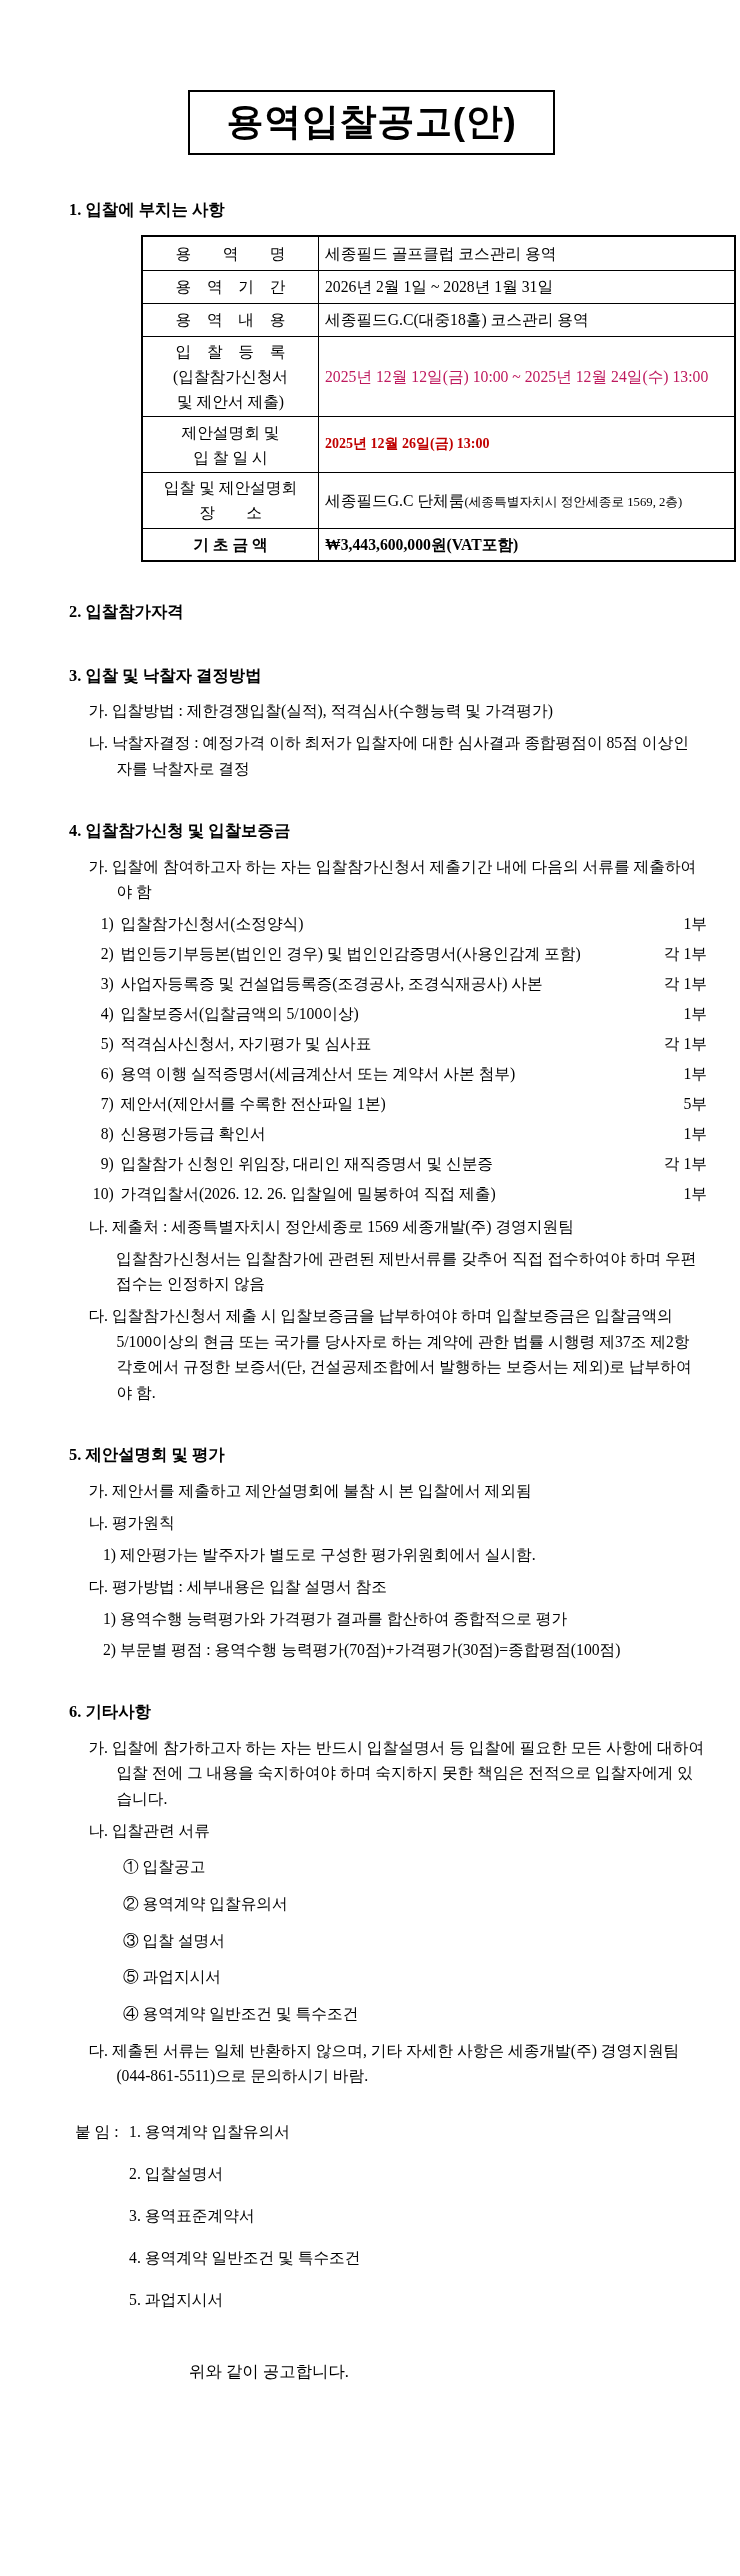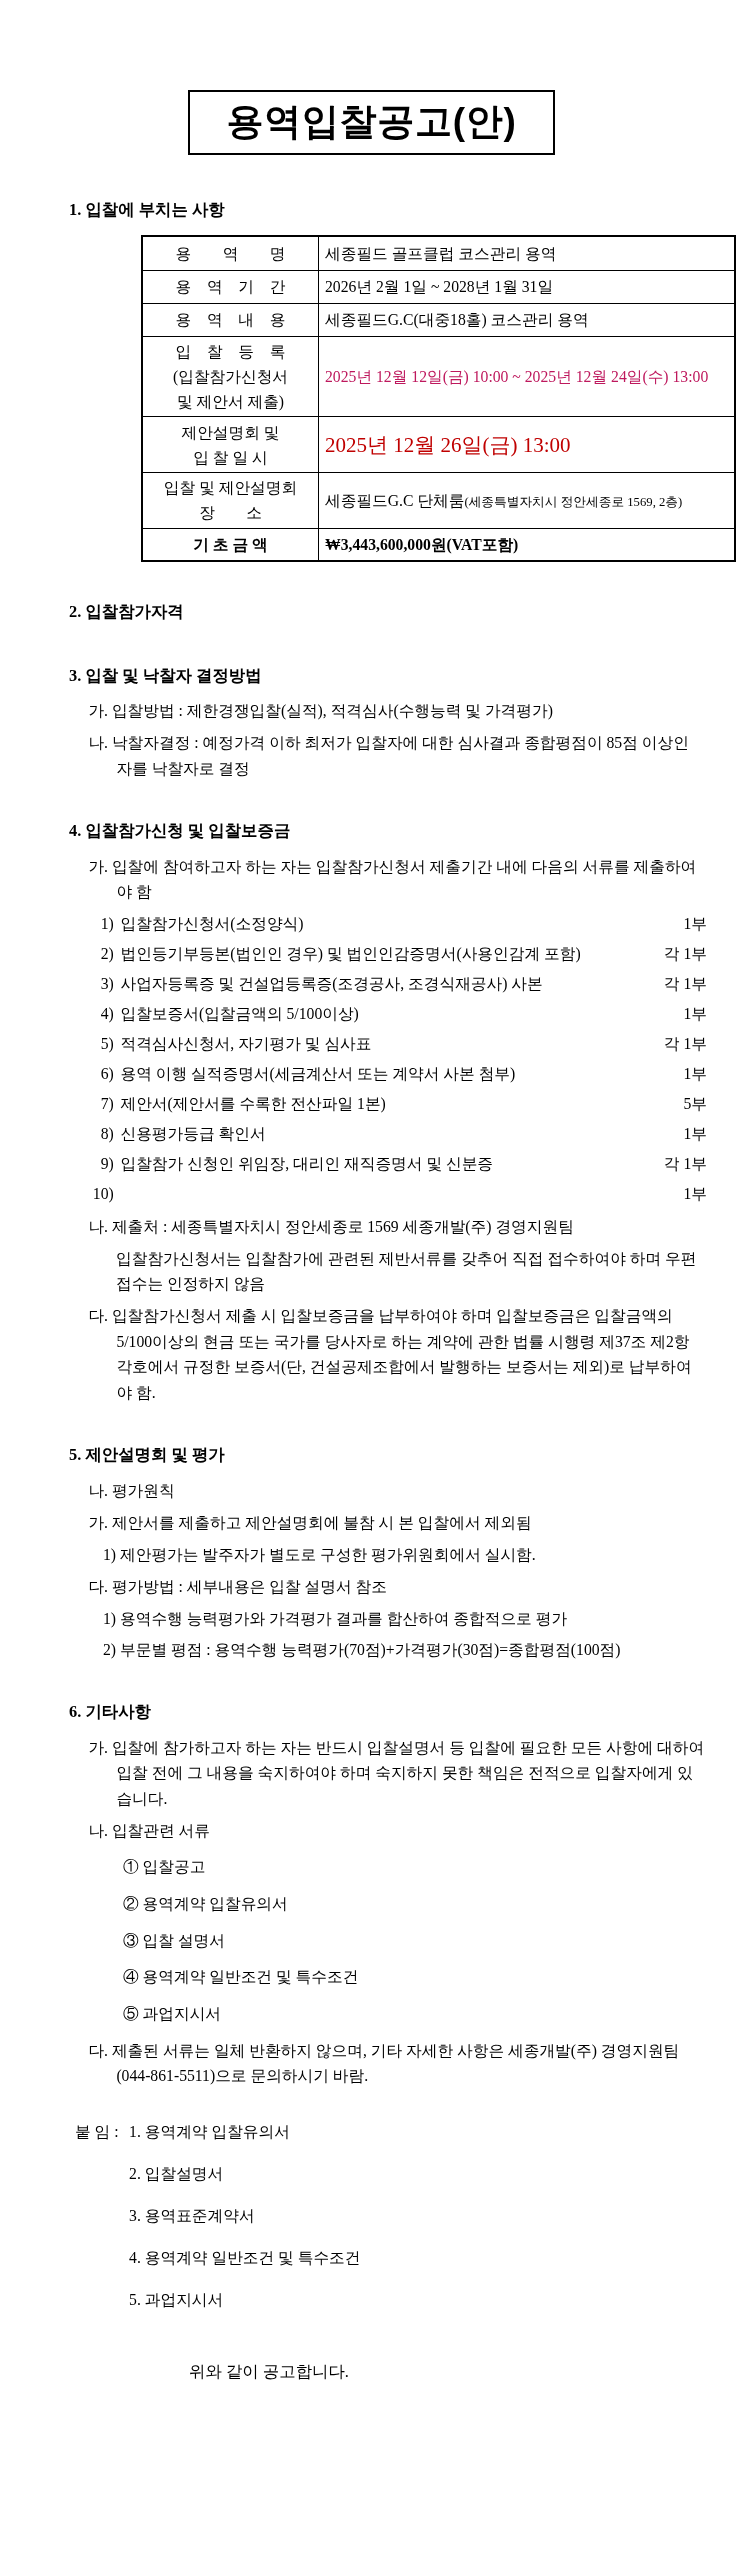--- a/index.html
+++ b/index.html
@@ -27,21 +27,21 @@
   .doc-count{margin-left:auto;flex:none;padding-left:7.5px;white-space:nowrap;}
   .li2{margin:5.2px 0 5.2px 34px;padding-left:25.4px;text-indent:-25.4px;}
   .circ{margin:11.2px 0 11.2px 54px;}
   .tbl{border-collapse:collapse;margin:12px 12px 0 72px;width:595px;border:2.2px solid #000;}
   .tbl td{border:1.5px solid #000;padding:2.2px 6px;vertical-align:middle;}
   .td-label{width:163px;text-align:center;white-space:pre-line;line-height:1.6;padding:3.7px 1.5px;}
   .td-value{padding-left:9.7px;}
   .h1 td{height:28px;} .h2 td{height:28px;} .h3 td{height:27px;}
   .h4 td{height:61px;} .h5 td{height:46px;} .h6 td{height:46px;} .h7 td{height:27px;font-weight:bold;}
   .red{color:#be185d;}
-  .red-bold{color:#c00000;font-weight:normal;font-size:21px;}
+  .red-bold{color:#c00000;font-weight:bold;font-size:14px;}
   .val-sub{font-size:12.7px;}
   .attach{display:flex;margin:31px 34px 0 75px;}
   .attach-label{flex:none;margin-right:10.5px;white-space:nowrap;}
   .attach-item{margin-bottom:16.4px;}
   .footer-line{width:538px;text-align:center;}
   .announce{margin-top:30px;font-size:16.4px;}
 </style>
 </head>
 <body>
 
@@ -141,47 +141,48 @@
         <span class="doc-text">신용평가등급 확인서</span>
         <span class="doc-count">1부</span>
       </div>
     <div class="doc-row">
         <span class="doc-no">9)</span>
         <span class="doc-text">입찰참가 신청인 위임장, 대리인 재직증명서 및 신분증</span>
         <span class="doc-count">각 1부</span>
       </div>
     <div class="doc-row">
         <span class="doc-no">10)</span>
+        <span class="doc-text">가격입찰서(2026. 12. 26. 입찰일에 밀봉하여 직접 제출)</span>
         <span class="doc-count">1부</span>
       </div>
   </div>
   <p class="li1"><span>나.</span> <span>제출처 : 세종특별자치시 정안세종로 1569 세종개발(주) 경영지원팀</span></p>
   <p class="cont-p">입찰참가신청서는 입찰참가에 관련된 제반서류를 갖추어 직접 접수하여야 하며 우편접수는 인정하지 않음</p>
   <p class="li1"><span>다.</span> <span>입찰참가신청서 제출 시 입찰보증금을 납부하여야 하며 입찰보증금은 입찰금액의 5/100이상의 현금 또는 국가를 당사자로 하는 계약에 관한 법률 시행령 제37조 제2항 각호에서 규정한 보증서(단, 건설공제조합에서 발행하는 보증서는 제외)로 납부하여야 함.</span></p>
 </div>
 
 <div class="sec">
   <div class="sec-h">5. 제안설명회 및 평가</div>
+  <p class="li1"><span>가.</span> <span>제안서를 제출하고 제안설명회에 불참 시 본 입찰에서 제외됨</span></p>
   <p class="li1"><span>나.</span> <span>평가원칙</span></p>
-  <p class="li1"><span>가.</span> <span>제안서를 제출하고 제안설명회에 불참 시 본 입찰에서 제외됨</span></p>
   <p class="li2"><span>1)</span> <span>제안평가는 발주자가 별도로 구성한 평가위원회에서 실시함.</span></p>
   <p class="li1"><span>다.</span> <span>평가방법 : 세부내용은 입찰 설명서 참조</span></p>
   <p class="li2"><span>1)</span> <span>용역수행 능력평가와 가격평가 결과를 합산하여 종합적으로 평가</span></p>
   <p class="li2"><span>2)</span> <span>부문별 평점 : 용역수행 능력평가(70점)+가격평가(30점)=종합평점(100점)</span></p>
 </div>
 
 <div class="sec">
   <div class="sec-h">6. 기타사항</div>
   <p class="li1"><span>가.</span> <span>입찰에 참가하고자 하는 자는 반드시 입찰설명서 등 입찰에 필요한 모든 사항에 대하여 입찰 전에 그 내용을 숙지하여야 하며 숙지하지 못한 책임은 전적으로 입찰자에게 있습니다.</span></p>
   <p class="li1"><span>나.</span> <span>입찰관련 서류</span></p>
   <p class="circ">① 입찰공고</p>
   <p class="circ">② 용역계약 입찰유의서</p>
   <p class="circ">③ 입찰 설명서</p>
+  <p class="circ">⑤ 과업지시서</p>
   <p class="circ">④ 용역계약 일반조건 및 특수조건</p>
-  <p class="circ">⑤ 과업지시서</p>
   <p class="li1"><span>다.</span> <span>제출된 서류는 일체 반환하지 않으며, 기타 자세한 사항은 세종개발(주) 경영지원팀(044-861-5511)으로 문의하시기 바람.</span></p>
 </div>
 
 <div class="attach">
   <div class="attach-label">붙 임 : </div>
   <div class="attach-items">
     <div class="attach-item">1. 용역계약 입찰유의서</div>
     <div class="attach-item">2. 입찰설명서</div>
     <div class="attach-item">3. 용역표준계약서</div>
     <div class="attach-item">4. 용역계약 일반조건 및 특수조건</div>

